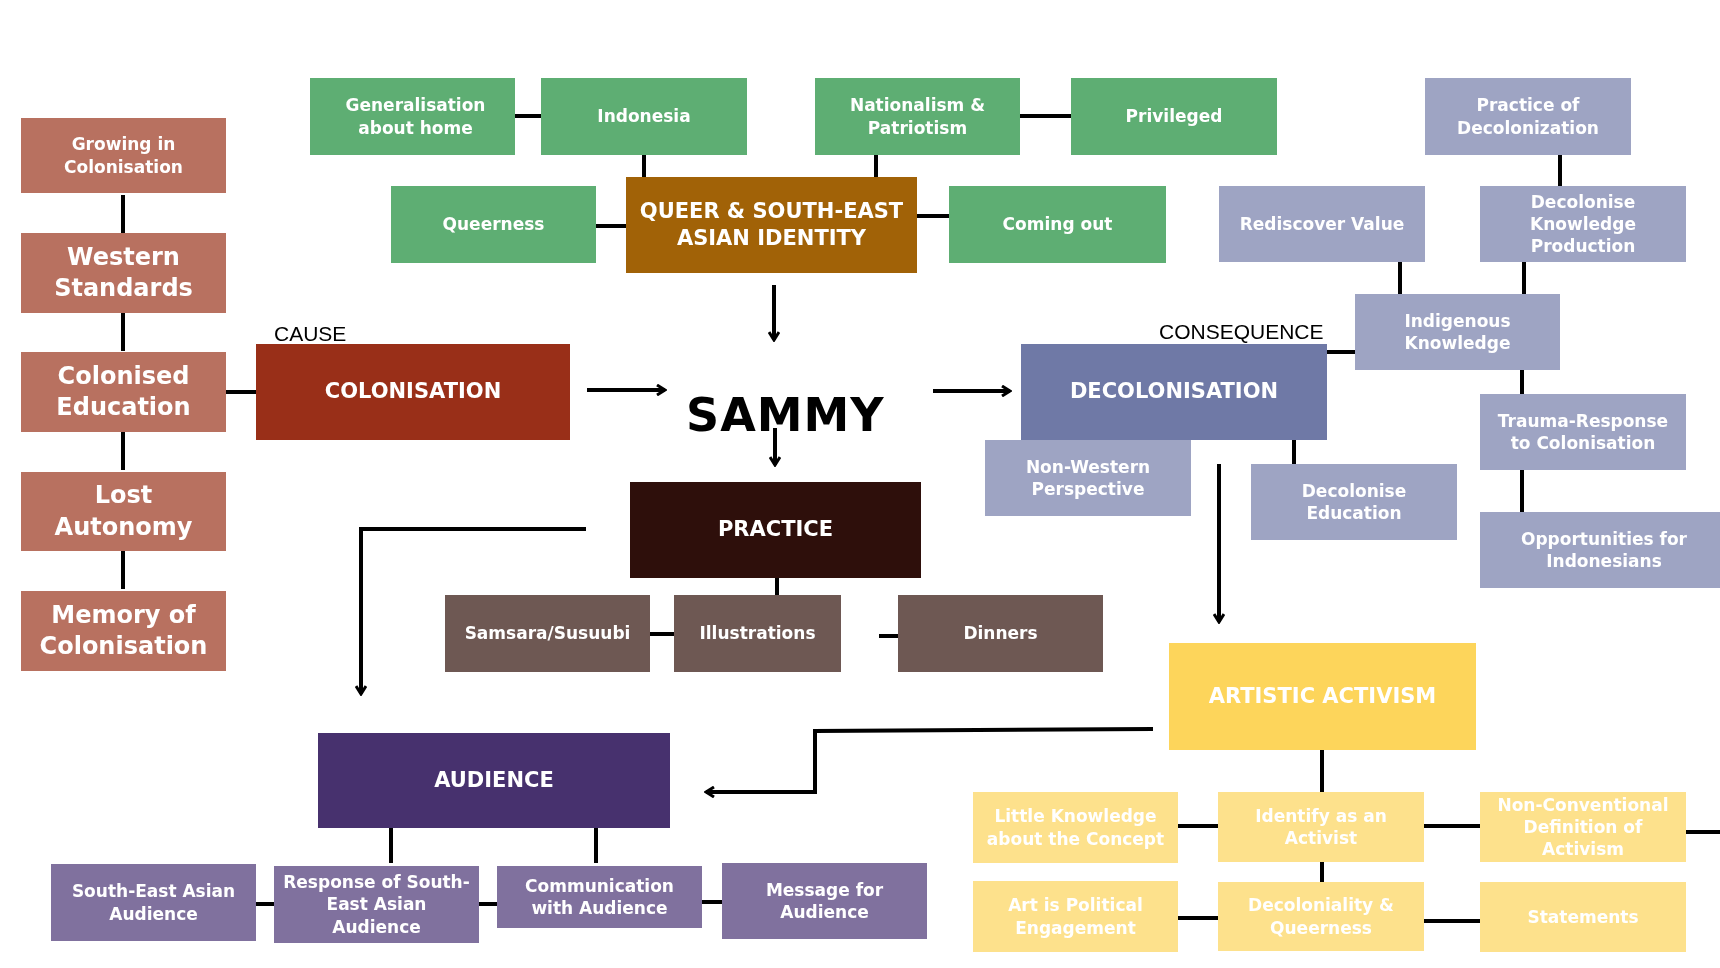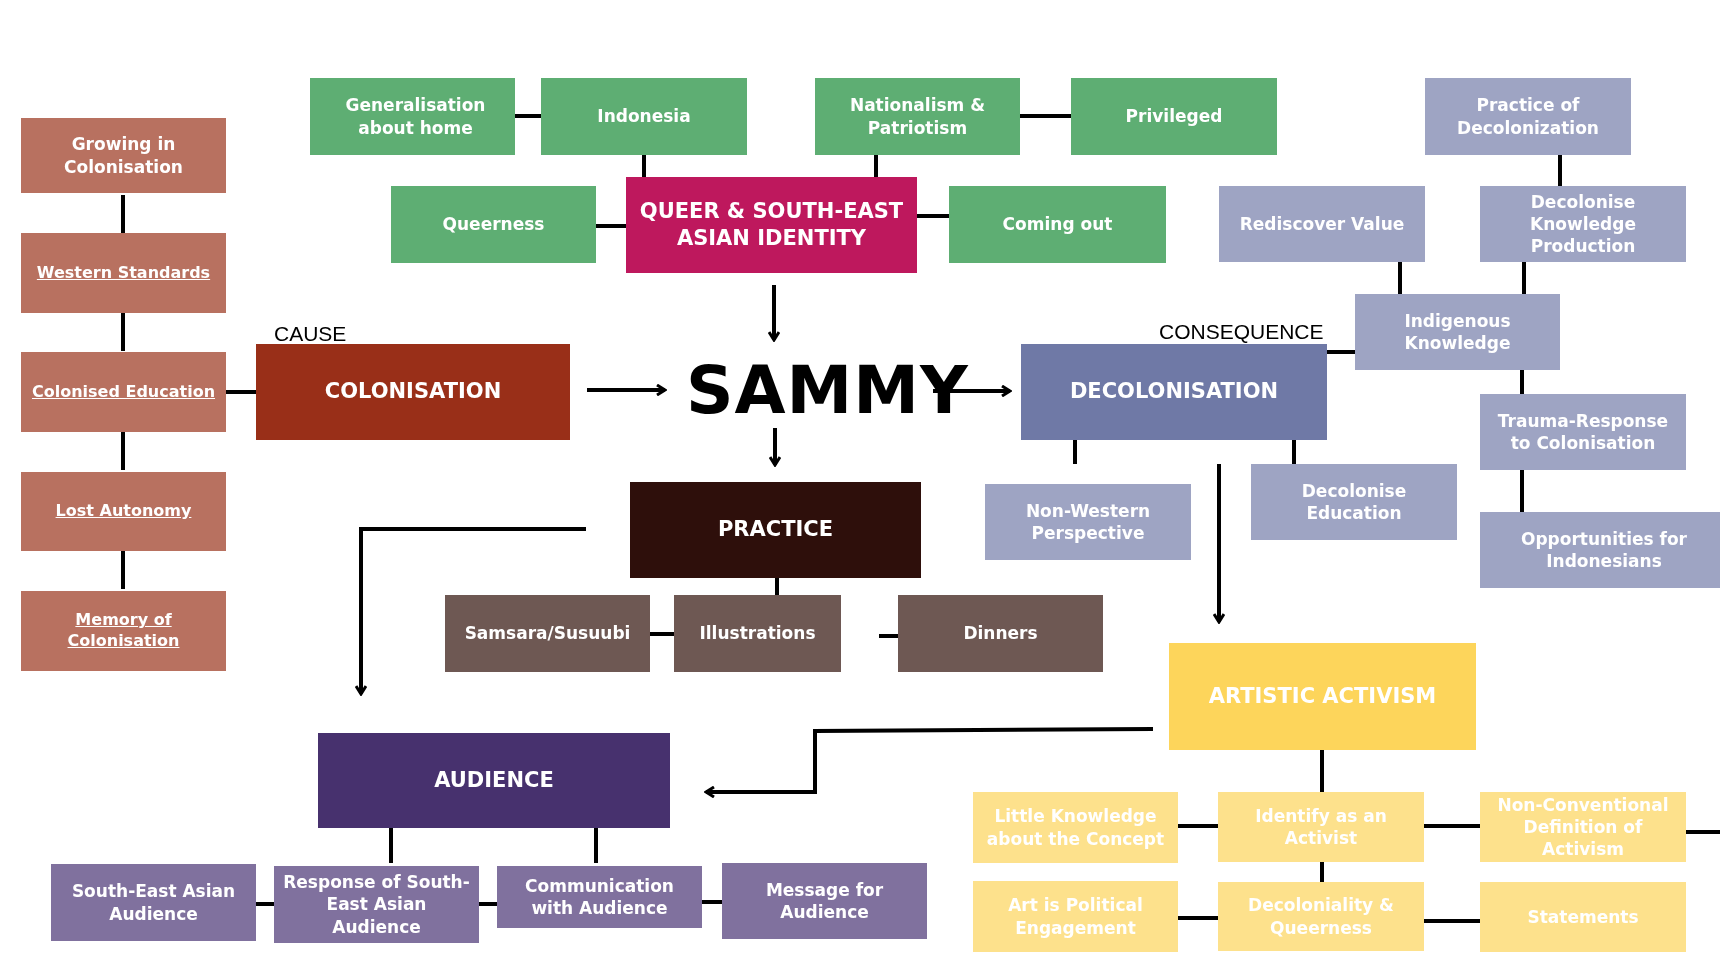--- a/index.html
+++ b/index.html
@@ -1,35 +1,35 @@
 <!DOCTYPE html>
 <html><head>
 <meta charset="utf-8">
 <style>
   html, body { margin:0; padding:0; background:#ffffff; }
   body { width:1720px; height:968px; position:relative; overflow:hidden; font-family:"DejaVu Sans", sans-serif; }
   .box { position:absolute; display:flex; align-items:center; justify-content:center; text-align:center; color:#fff; font-weight:bold; box-sizing:border-box; padding:0 6px; line-height:1.3; }
   .s { font-size:17px; }
-  .m { font-size:16px;text-decoration:underline; }
+  .m { font-size:24px; }
   .l { font-size:21px; }
   .c1 { background:#b87160; }
   .c2 { background:#992f18; }
   .g1 { background:#5eae73; }
-  .g2 { background:#be185d; }
+  .g2 { background:#a16207; }
   .p1 { background:#9ea4c3; }
   .p2 { background:#6f79a6; }
   .br1 { background:#6e5853; }
   .br2 { background:#2e0f0b; }
   .v1 { background:#80719e; }
   .v2 { background:#47316e; }
   .y1 { background:#fde18c; }
   .y2 { background:#fdd55b; }
   .line { position:absolute; background:#000; }
   .lbl { position:absolute; color:#000; font-family:"Liberation Sans", sans-serif; font-size:21px; }
-  .sammy { position:absolute; color:#000; font-weight:bold; font-size:66px; font-family:"DejaVu Sans", sans-serif; letter-spacing:1px; }
+  .sammy { position:absolute; color:#000; font-weight:bold; font-size:46px; font-family:"DejaVu Sans", sans-serif; letter-spacing:1px;margin-top:36px; }
   svg.arrows { position:absolute; left:0; top:0; }
 </style>
 </head>
 <body>
 
 <div class="line" style="left:121px;top:195px;width:4px;height:38px;"></div>
 <div class="line" style="left:121px;top:313px;width:4px;height:38px;"></div>
 <div class="line" style="left:121px;top:432px;width:4px;height:38px;"></div>
 <div class="line" style="left:121px;top:551px;width:4px;height:38px;"></div>
 <div class="line" style="left:226px;top:390px;width:30px;height:4px;"></div>
@@ -102,21 +102,21 @@
 <div class="box g2 l" style="left:626px;top:177px;width:291px;height:96px;">QUEER &amp; SOUTH-EAST ASIAN IDENTITY</div>
 <div class="box g1 s" style="left:949px;top:186px;width:217px;height:77px;">Coming out</div>
 
 <div class="box p1 s" style="left:1425px;top:78px;width:206px;height:77px;">Practice of Decolonization</div>
 <div class="box p1 s" style="left:1219px;top:186px;width:206px;height:76px;">Rediscover Value</div>
 <div class="box p1 s" style="left:1480px;top:186px;width:206px;height:76px;">Decolonise Knowledge Production</div>
 <div class="box p1 s" style="left:1355px;top:294px;width:205px;height:76px;">Indigenous Knowledge</div>
 <div class="box p2 l" style="left:1021px;top:344px;width:306px;height:96px;">DECOLONISATION</div>
 <div class="box p1 s" style="left:1480px;top:394px;width:206px;height:76px;">Trauma-Response to Colonisation</div>
 <div class="box p1 s" style="left:1480px;top:512px;width:248px;height:76px;">Opportunities for Indonesians</div>
-<div class="box p1 s" style="left:985px;top:484px;width:206px;height:76px;">Non-Western Perspective</div>
+<div class="box p1 s" style="left:985px;top:440px;width:206px;height:76px;">Non-Western Perspective</div>
 <div class="box p1 s" style="left:1251px;top:464px;width:206px;height:76px;">Decolonise Education</div>
 
 <div class="box br2 l" style="left:630px;top:482px;width:291px;height:96px;">PRACTICE</div>
 <div class="box br1 s" style="left:445px;top:595px;width:205px;height:77px;">Samsara/Susuubi</div>
 <div class="box br1 s" style="left:674px;top:595px;width:167px;height:77px;">Illustrations</div>
 <div class="box br1 s" style="left:898px;top:595px;width:205px;height:77px;">Dinners</div>
 
 <div class="box v2 l" style="left:318px;top:733px;width:352px;height:95px;">AUDIENCE</div>
 <div class="box v1 s" style="left:51px;top:864px;width:205px;height:77px;">South-East Asian Audience</div>
 <div class="box v1 s" style="left:274px;top:866px;width:205px;height:77px;">Response of South-East Asian Audience</div>

